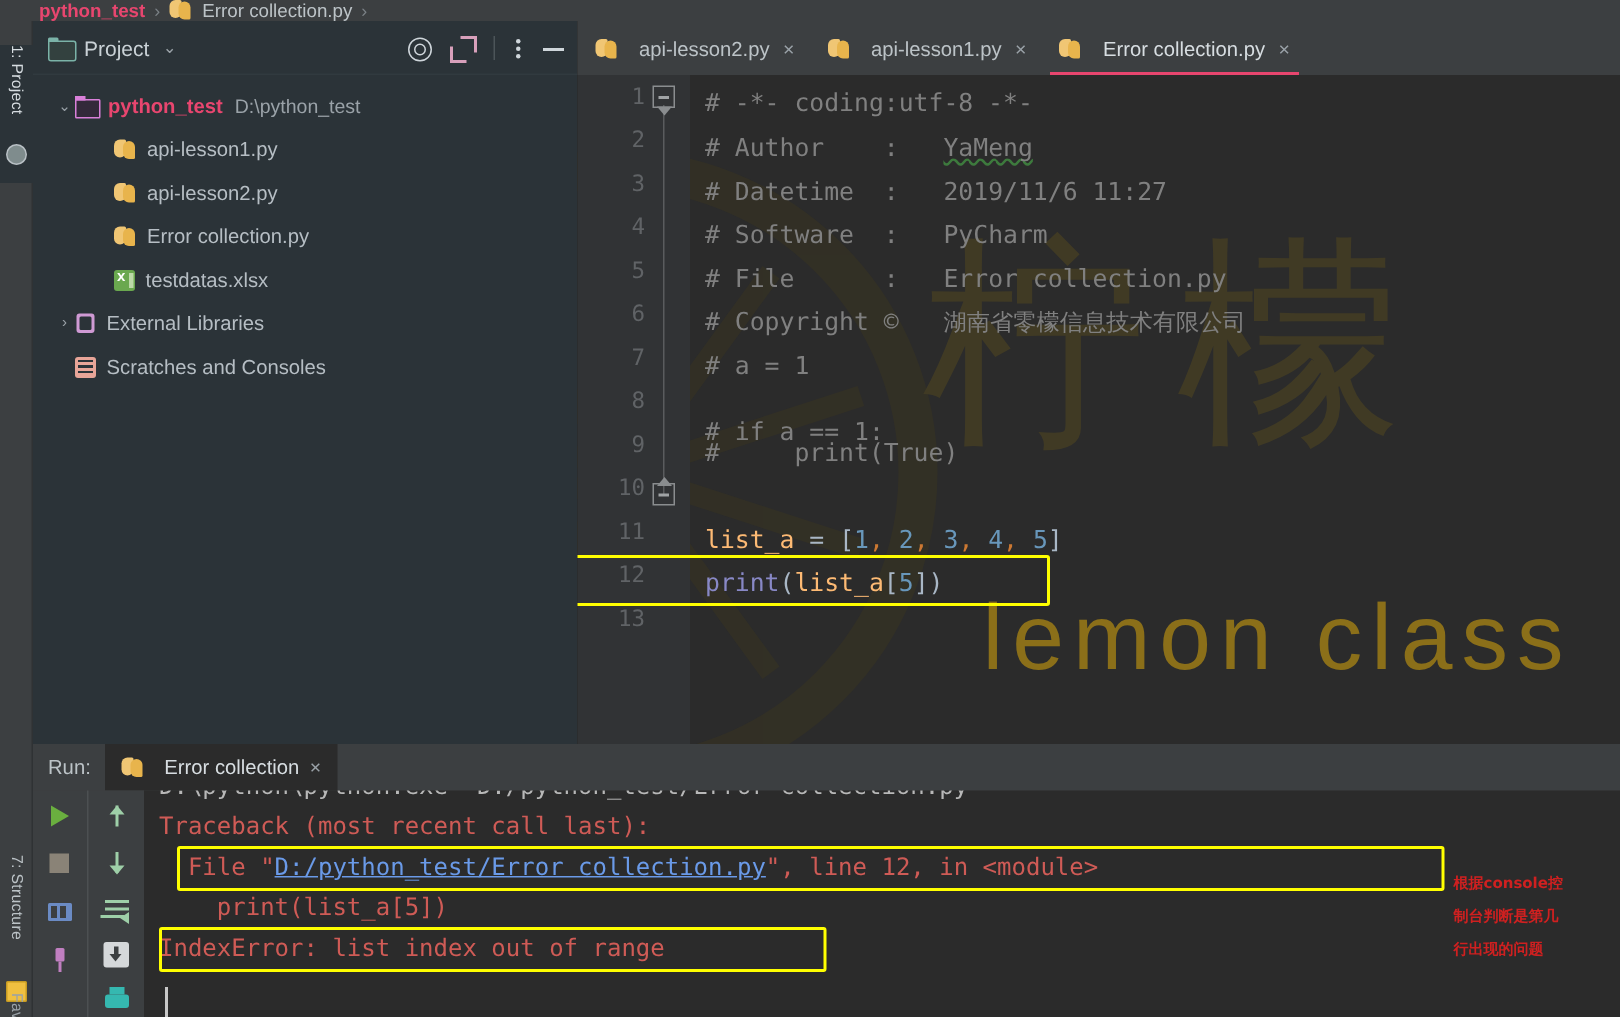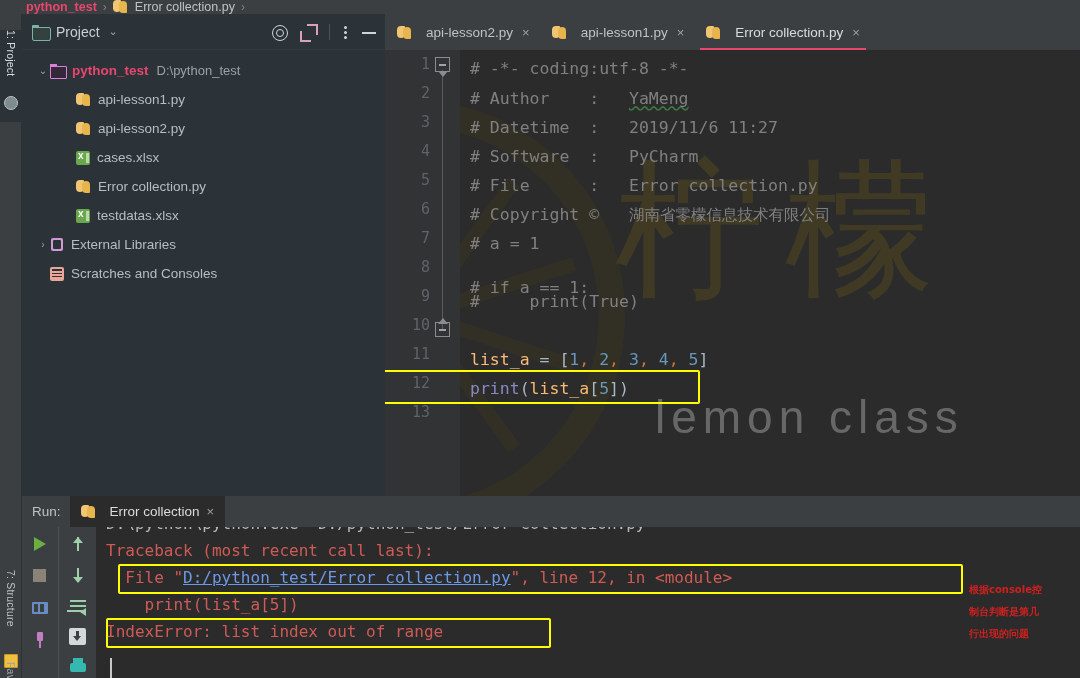--- a/index.html
+++ b/index.html
@@ -181,22 +181,22 @@
   .code-wrap { position: relative; height: 446px; overflow: hidden; }
   .watermark {
     position: absolute; left: -20px; top: 30px; width: 740px; height: 420px;
     pointer-events: none; opacity: .5;
   }
   .wm-char {
     position: absolute; font-size: 150px; color: #564a1e;
     font-family: "DejaVu Sans", sans-serif; line-height: 1;
   }
   .wm-text {
-    position: absolute; left: 290px; top: 310px; font-size: 46px;
-    color: #a3a3a3; letter-spacing: 6px; font-family:"Liberation Sans",sans-serif;
+    position: absolute; left: 290px; top: 310px; font-size: 62px;
+    color: #eab308; letter-spacing: 6px; font-family:"Liberation Sans",sans-serif;
   }
   .wm-circle {
     position: absolute; left: -170px; top: 20px; width: 430px; height: 430px;
     border-radius: 50%; border: 26px solid #3a3520;
   }
   .wm-spokes {
     position: absolute; left: -120px; top: 70px; width: 330px; height: 330px;
   }
   .wm-spokes i {
     position: absolute; left: 50%; top: 0; width: 14px; height: 165px;
@@ -420,25 +420,20 @@
         </div>
         <div class="tnode" style="padding-left: 40px;">
           <span class="arrow"></span>
           <span class="py-ico"></span>
           <span class="tlabel">api-lesson1.py</span>
         </div>
         <div class="tnode" style="padding-left: 40px;">
           <span class="arrow"></span>
           <span class="py-ico"></span>
           <span class="tlabel">api-lesson2.py</span>
-        </div>
-        <div class="tnode" style="padding-left: 40px;">
-          <span class="arrow"></span>
-          <span class="xls-ico"></span>
-          <span class="tlabel">cases.xlsx</span>
         </div>
         <div class="tnode" style="padding-left: 40px;">
           <span class="arrow"></span>
           <span class="py-ico"></span>
           <span class="tlabel">Error collection.py</span>
         </div>
         <div class="tnode" style="padding-left: 40px;">
           <span class="arrow"></span>
           <span class="xls-ico"></span>
           <span class="tlabel">testdatas.xlsx</span>

